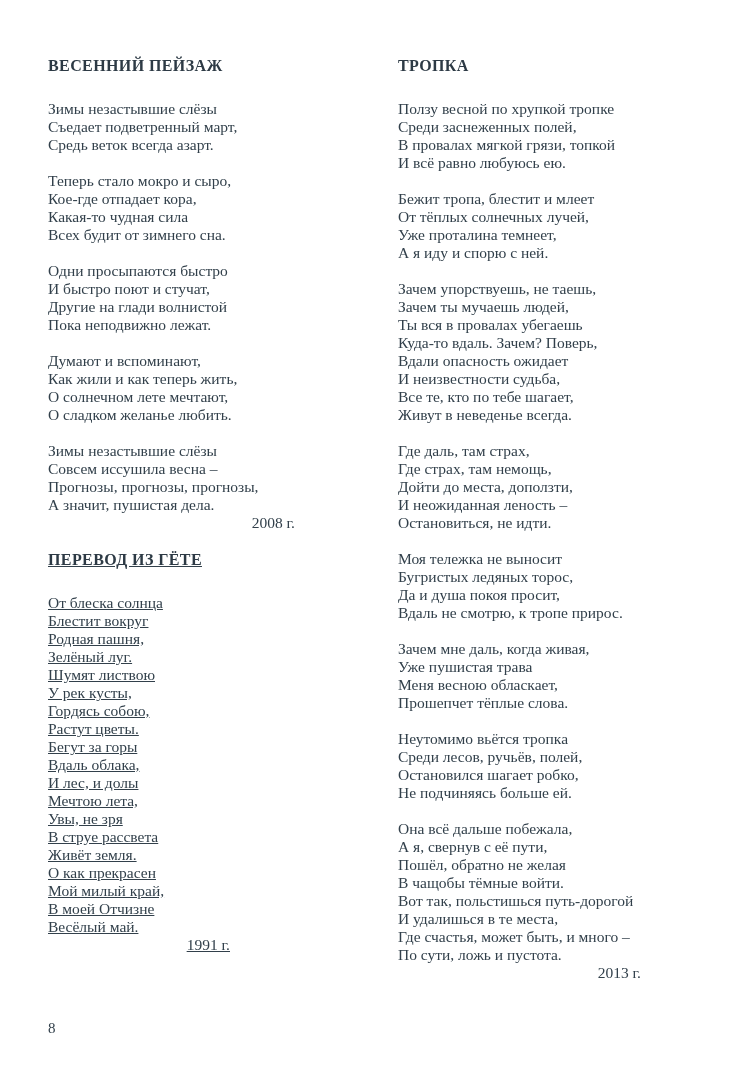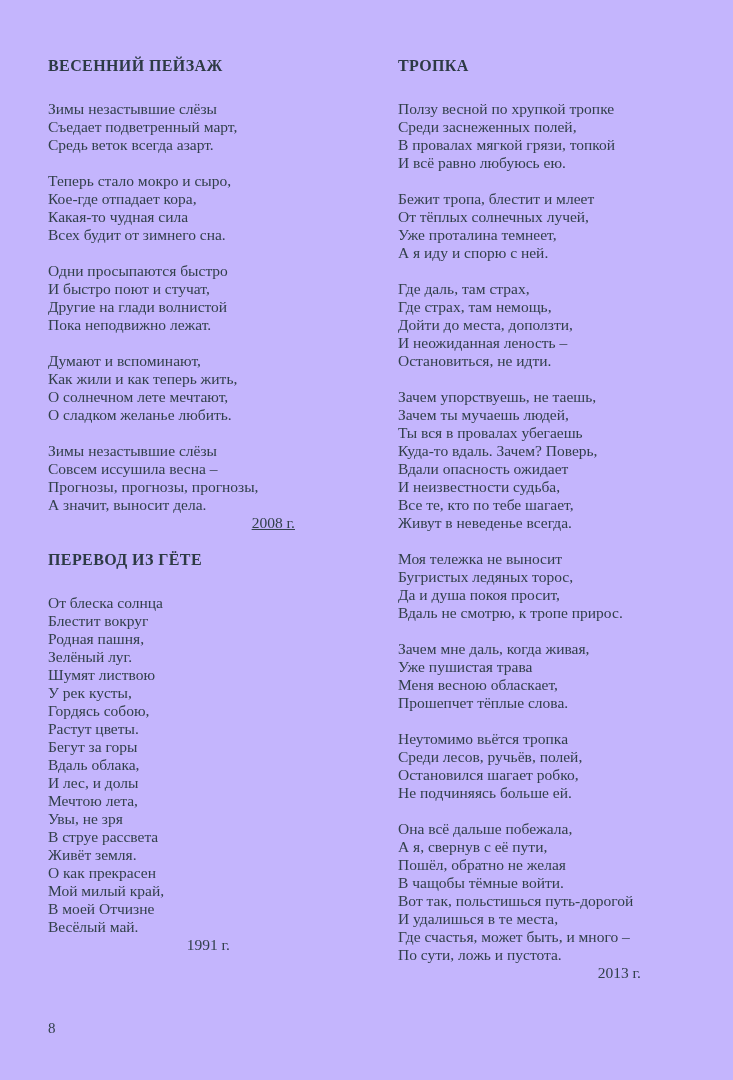--- a/index.html
+++ b/index.html
@@ -5,33 +5,33 @@
   html, body {
     margin: 0;
     padding: 0;
     background: #e8e8e8;
   }
   .page {
     position: relative;
     width: 733px;
     height: 1080px;
     margin: 0 auto;
-    background: #c4b5fd;
+    background: #ffffff;
     overflow: hidden;
     font-family: "Liberation Serif", "DejaVu Serif", serif;
     color: #32404b;
   }
   .col {
     position: absolute;
     top: 56px;
   }
   .col-left  { left: 48px;  width: 311px; }
   .col-right { left: 398px; width: 330px; }
 
-  .poem + .poem { margin-top: 18px; }
+  .poem + .poem { margin-top: 18px; text-decoration: underline; }
 
   .poem-title {
     margin: 0 0 24px 0;
     font-size: 16px;
     line-height: 20px;
     font-weight: bold;
     letter-spacing: 0.4px;
     color: #2d3a45;
   }
   .stanza { margin: 0 0 18px 0; }
@@ -39,21 +39,21 @@
   .line {
     font-size: 15.5px;
     line-height: 18px;
     white-space: nowrap;
   }
   .poem-date {
     font-size: 15.5px;
     line-height: 18px;
     text-align: right;
   }
-  .date-inset-a { margin-right: 64px; text-decoration: underline; }   
+  .date-inset-a { margin-right: 64px; }   
   .date-inset-b { margin-right: 129px; }  
   .date-inset-c { margin-right: 87px; }   
 
   .page-number {
     position: absolute;
     left: 48px;
     top: 1019px;
     font-size: 15px;
     line-height: 18px;
     color: #32404b;
@@ -89,21 +89,21 @@
           <div class="stanza">
             <div class="line">Думают и вспоминают,</div>
             <div class="line">Как жили и как теперь жить,</div>
             <div class="line">О солнечном лете мечтают,</div>
             <div class="line">О сладком желанье любить.</div>
           </div>
           <div class="stanza">
             <div class="line">Зимы незастывшие слёзы</div>
             <div class="line">Совсем иссушила весна –</div>
             <div class="line">Прогнозы, прогнозы, прогнозы,</div>
-            <div class="line">А значит, выносит дела.</div>
+            <div class="line">А значит, пушистая дела.</div>
           </div>
         </div>
       <div class="poem-date date-inset-a">2008 г.</div>
     </section>
 
     <section class="poem">
       <h2 class="poem-title">ПЕРЕВОД ИЗ ГЁТЕ</h2>
       <div class="stanzas">
           <div class="stanza">
             <div class="line">От блеска солнца</div>
@@ -143,37 +143,37 @@
             <div class="line">В провалах мягкой грязи, топкой</div>
             <div class="line">И всё равно любуюсь ею.</div>
           </div>
           <div class="stanza">
             <div class="line">Бежит тропа, блестит и млеет</div>
             <div class="line">От тёплых солнечных лучей,</div>
             <div class="line">Уже проталина темнеет,</div>
             <div class="line">А я иду и спорю с ней.</div>
           </div>
           <div class="stanza">
-            <div class="line">Где даль, там страх,</div>
-            <div class="line">Где страх, там немощь,</div>
-            <div class="line">Дойти до места, доползти,</div>
-            <div class="line">И неожиданная леность –</div>
-            <div class="line">Остановиться, не идти.</div>
-          </div>
-          <div class="stanza">
             <div class="line">Зачем упорствуешь, не таешь,</div>
             <div class="line">Зачем ты мучаешь людей,</div>
             <div class="line">Ты вся в провалах убегаешь</div>
             <div class="line">Куда-то вдаль. Зачем? Поверь,</div>
             <div class="line">Вдали опасность ожидает</div>
             <div class="line">И неизвестности судьба,</div>
             <div class="line">Все те, кто по тебе шагает,</div>
             <div class="line">Живут в неведенье всегда.</div>
           </div>
           <div class="stanza">
+            <div class="line">Где даль, там страх,</div>
+            <div class="line">Где страх, там немощь,</div>
+            <div class="line">Дойти до места, доползти,</div>
+            <div class="line">И неожиданная леность –</div>
+            <div class="line">Остановиться, не идти.</div>
+          </div>
+          <div class="stanza">
             <div class="line">Моя тележка не выносит</div>
             <div class="line">Бугристых ледяных торос,</div>
             <div class="line">Да и душа покоя просит,</div>
             <div class="line">Вдаль не смотрю, к тропе прирос.</div>
           </div>
           <div class="stanza">
             <div class="line">Зачем мне даль, когда живая,</div>
             <div class="line">Уже пушистая трава</div>
             <div class="line">Меня весною обласкает,</div>
             <div class="line">Прошепчет тёплые слова.</div>

